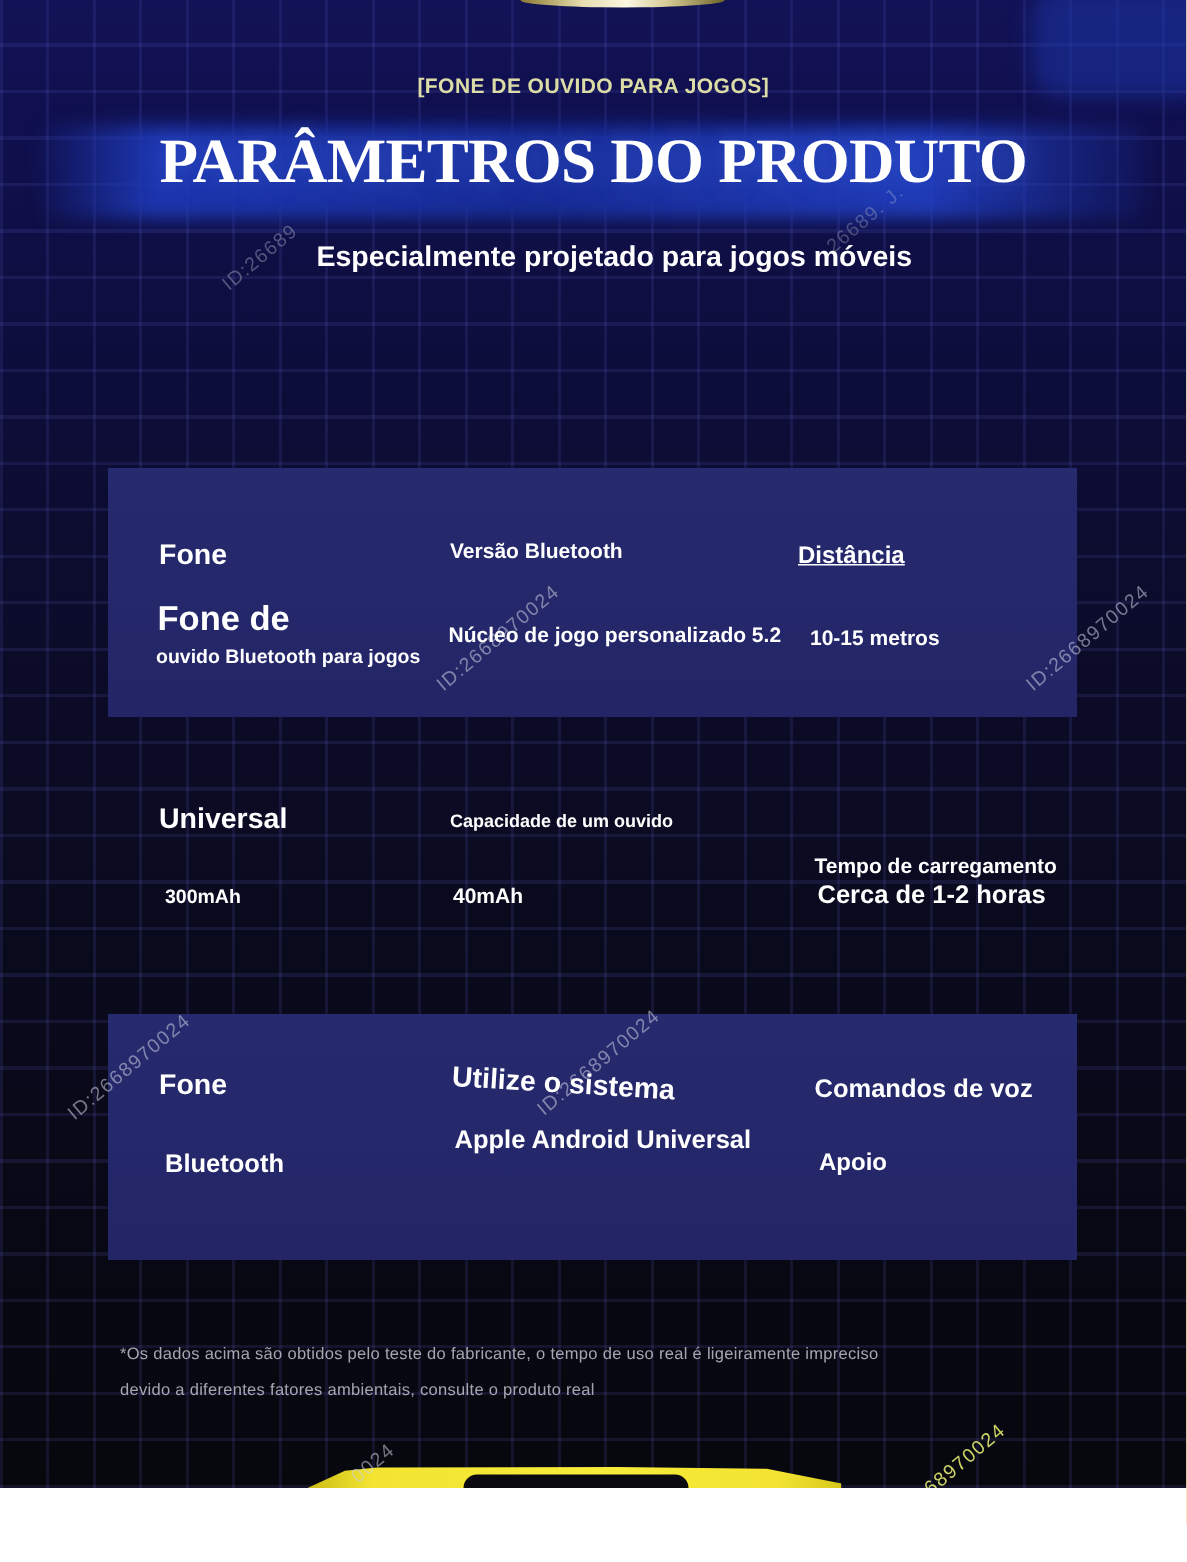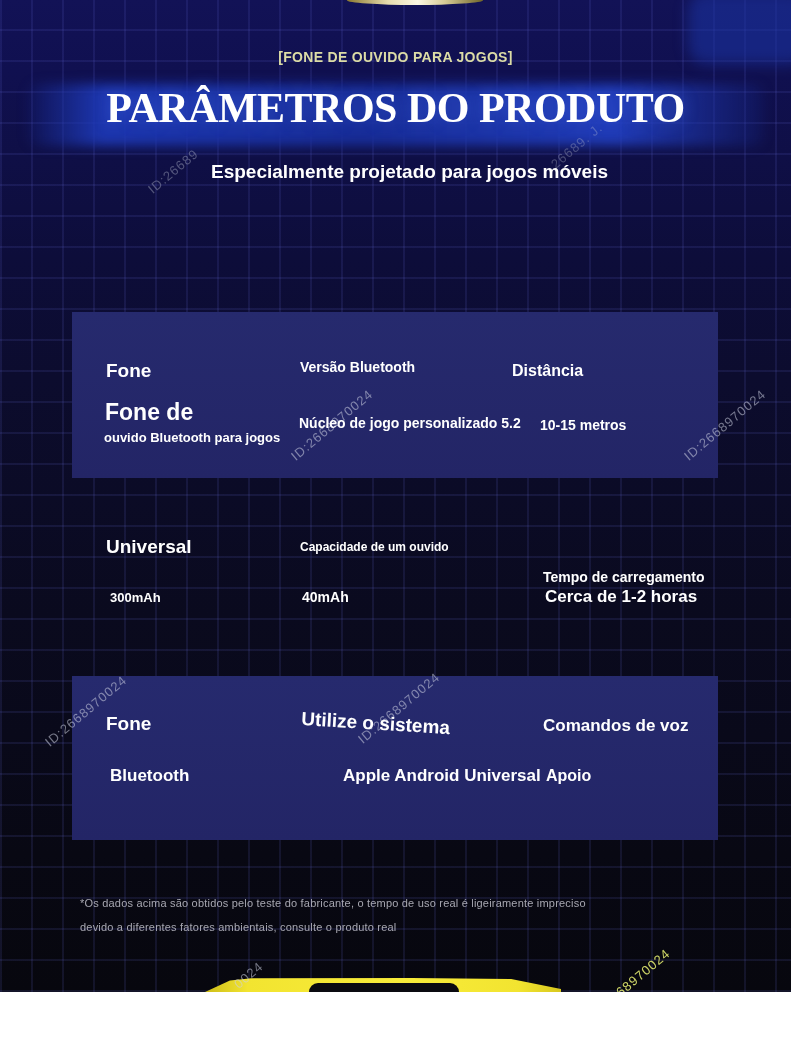--- a/index.html
+++ b/index.html
@@ -42,38 +42,38 @@
     text-shadow:0 0 16px rgba(90,130,255,0.35);
     font-family:Liberation Serif, serif;
   }
   .subtitle{left:0;top:161px;width:100%;text-align:center;font-size:19px;margin-left:14px;}
   .panel{position:absolute;left:72px;width:646px;z-index:3;background:linear-gradient(180deg,#262a6e,#232566);}
   .panel1{top:312px;height:166px;}
   .panel3{top:676px;height:164px;}
   
   .l-nome{left:106px;top:360px;font-size:19px;}
   .l-versao{left:300px;top:359px;font-size:14px;}
-  .l-dist{left:512px;top:362px;font-size:16px;}
+  .l-dist{left:532px;top:362px;font-size:16px;text-decoration:underline;}
   .v-nome1{left:105px;top:399px;font-size:23px;}
   .v-nome2{left:104px;top:430px;font-size:13px;}
   .v-versao{left:299px;top:415px;font-size:14px;}
   .v-dist{left:540px;top:417px;font-size:14px;}
   
   .l-cap{left:106px;top:536px;font-size:19px;}
   .l-capouv{left:300px;top:540px;font-size:12px;}
   .l-tempo{left:543px;top:541px;font-size:14px;margin-top:28px;}
   .v-cap{left:110px;top:590px;font-size:13px;}
   .v-capouv{left:302px;top:589px;font-size:14px;}
   .v-tempo{left:545px;top:587px;font-size:17px;}
   
   .l-modo{left:106px;top:713px;font-size:19px;}
   .l-util{left:302px;top:708px;font-size:19px;transform:rotate(3.5deg);transform-origin:left top;}
   .l-com{left:543px;top:716px;font-size:17px;}
   .v-modo{left:110px;top:766px;font-size:17px;}
-  .v-util{left:303px;top:766px;font-size:17px;margin-left:40px;}
+  .v-util{left:303px;top:750px;font-size:17px;}
   .v-apoio{left:546px;top:767px;font-size:16px;}
   
   .disc{position:absolute;left:80px;z-index:5;font-size:11px;font-weight:400;
     letter-spacing:0.2px;color:rgba(205,205,215,0.8);white-space:nowrap;}
   .disc1{top:897px;}
   .disc2{top:921px;}
   
   .wm{
     position:absolute;z-index:4;font-size:13px;font-weight:400;letter-spacing:1px;
     color:rgba(205,210,225,0.55);white-space:nowrap;

